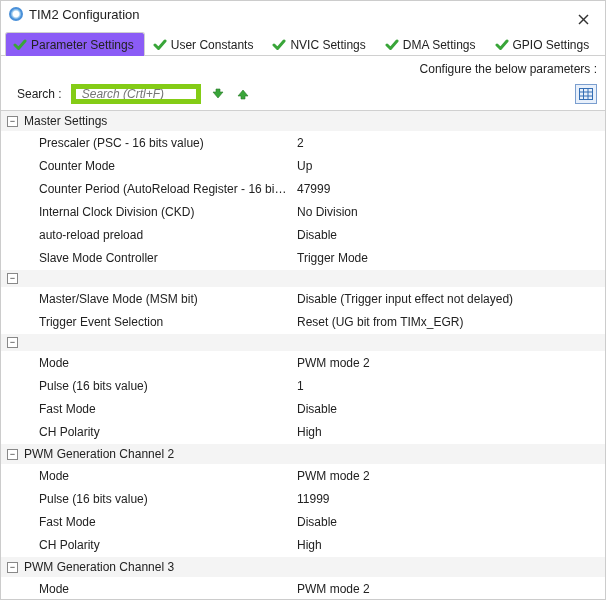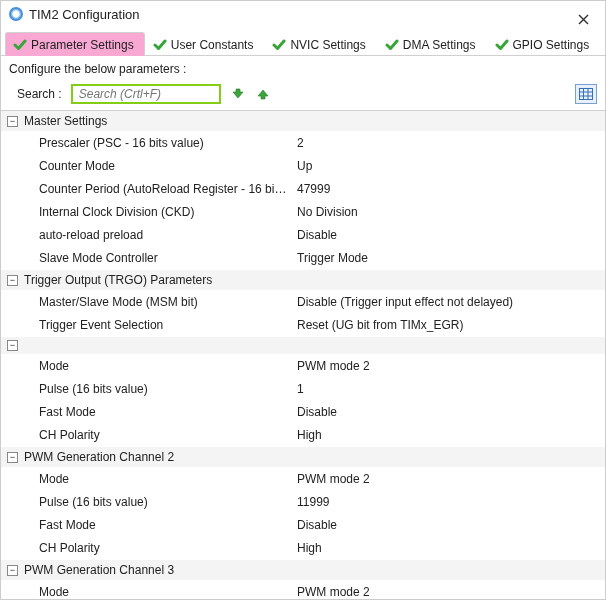--- a/index.html
+++ b/index.html
@@ -46,44 +46,45 @@
     padding: 5px 10px 4px 7px;
     border: 1px solid transparent;
     border-bottom: none;
     cursor: pointer;
     position: relative;
     top: 1px;
     font-size: 12px;
   }
   .tab.active {
     border-color: #d0d0d0;
-    background: #f9a8d4;
+    background: #8b5cf6;
     border-radius: 3px 3px 0 0;
   }
   .tab .check-icon {
     width: 14px; height: 14px;
     margin-right: 4px;
   }
   .subhead {
     padding: 6px 8px 4px 8px;
     font-size: 12px;
+    text-align: right;
   }
   .searchbar {
     display: flex;
     align-items: center;
     padding: 4px 8px 6px 8px;
     gap: 9px;
     margin-left: 8px;
   }
   .searchbar label { font-size: 12px; }
   .search-input {
-    width: 150px;
+    width: 130px;
     padding: 2px 6px;
     font-size: 12px;
-    border: 2px solid #84cc16;
+    border: 5px solid #84cc16;
     font-style: italic;
     color: #888;
     height: 20px;
   }
   .arrow-btn {
     width: 16px; height: 16px;
     cursor: pointer;
     display:flex; align-items:center; justify-content:center;
   }
   .spacer { flex: 1; }
@@ -240,21 +241,20 @@
     <div class="param-row">
       <span class="param-label">auto-reload preload</span>
       <span class="param-value">Disable</span>
     </div>
     <div class="param-row">
       <span class="param-label">Slave Mode Controller</span>
       <span class="param-value">Trigger Mode</span>
     </div>
     <div class="group-row">
       <span class="toggle">−</span>
-      <span>Trigger Output (TRGO) Parameters</span>
     </div>
     <div class="param-row">
       <span class="param-label">Master/Slave Mode (MSM bit)</span>
       <span class="param-value">Disable (Trigger input effect not delayed)</span>
     </div>
     <div class="param-row">
       <span class="param-label">Trigger Event Selection</span>
       <span class="param-value">Reset (UG bit from TIMx_EGR)</span>
     </div>
     <div class="group-row">

